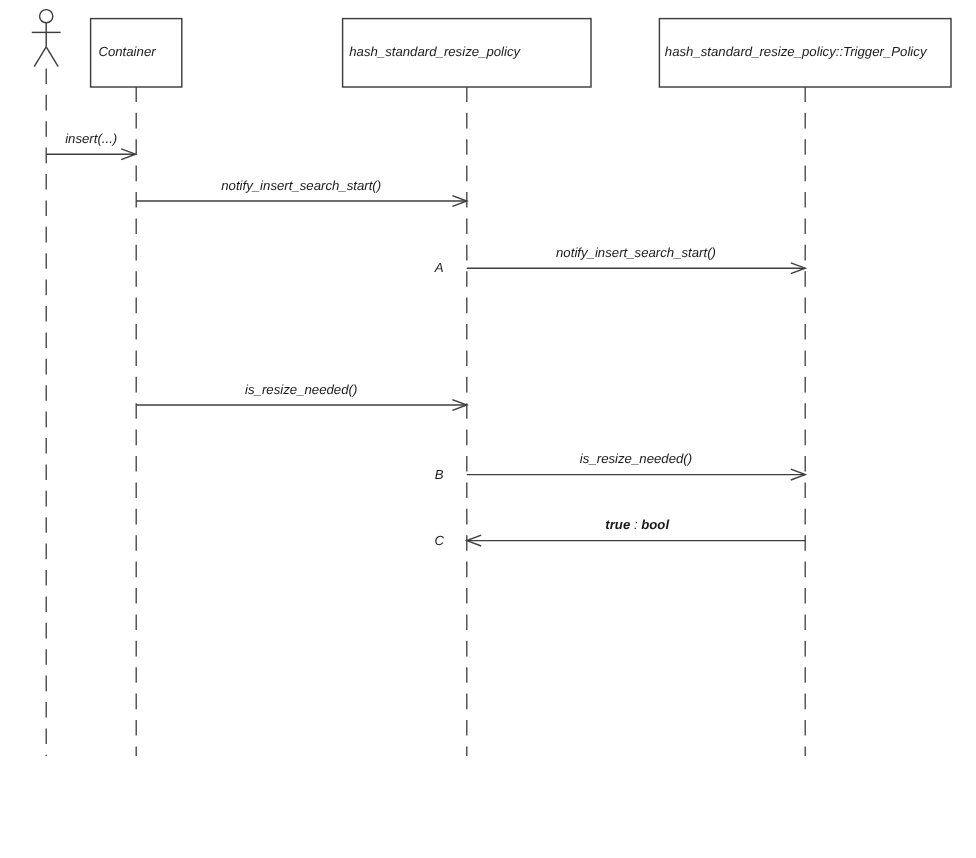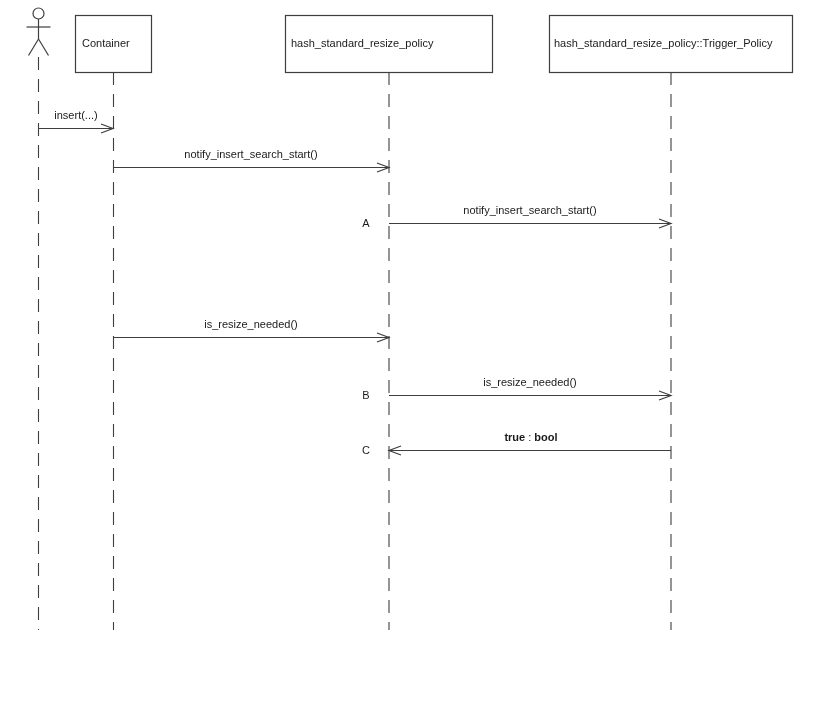--- a/index.html
+++ b/index.html
@@ -6,20 +6,21 @@
     margin: 0;
     padding: 0;
     background: var(--bg, #ffffff);
   }
   .canvas {
     position: relative;
     width: 813px;
     height: 630px;
     background: var(--bg, #ffffff);
     overflow: hidden;
+    font-style: italic;
   }
   svg { display: block; }
   .stroke {
     stroke: var(--line, #3e3e3e);
     fill: none;
     stroke-width: 1.2;
     stroke-linecap: butt;
   }
   .lifeline {
     stroke: var(--line, #4a4a4a);

